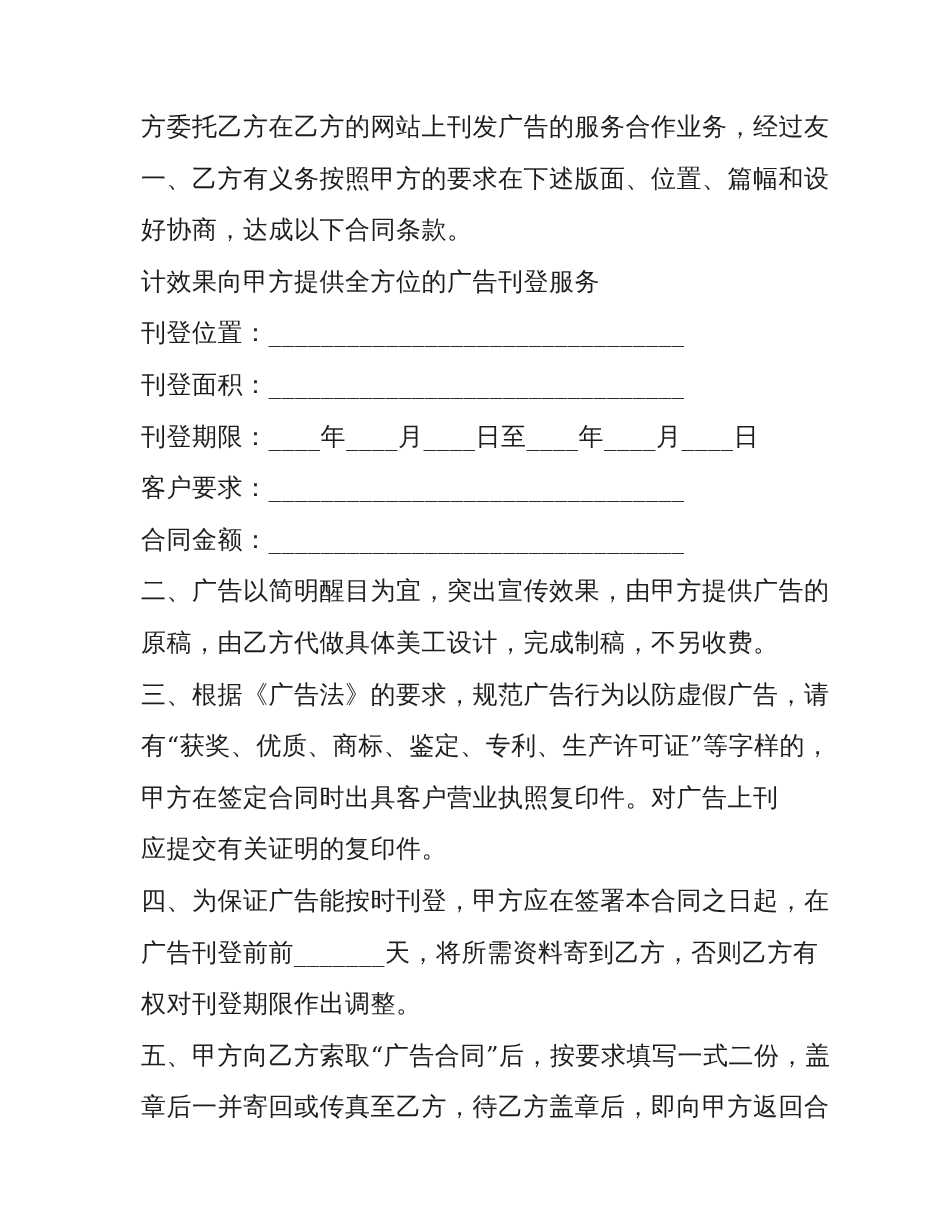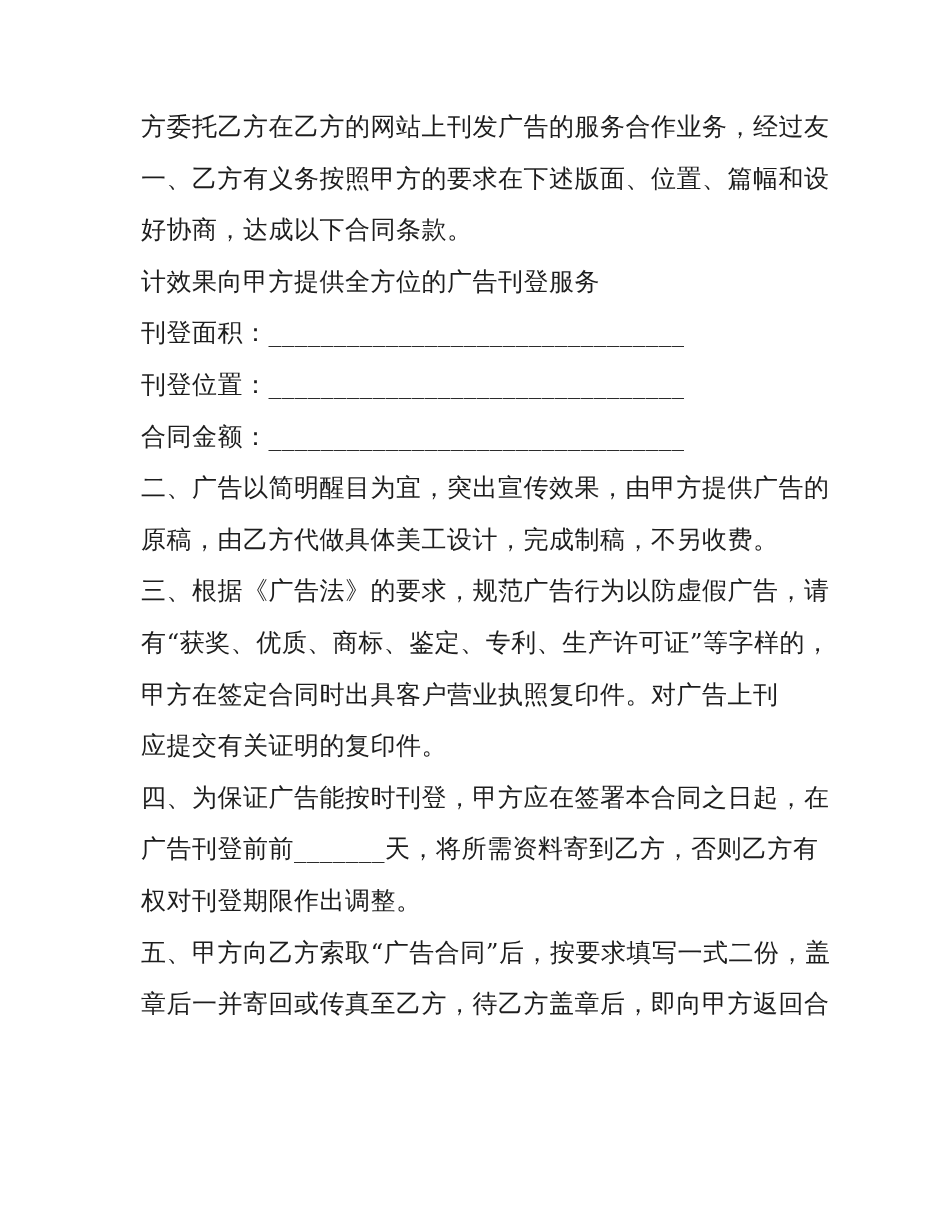--- a/index.html
+++ b/index.html
@@ -34,22 +34,24 @@
 </style>
 </head>
 <body>
 
 <div class="page">
   <div class="content">
     <div class="line">方委托乙方在乙方的网站上刊发广告的服务合作业务，经过友</div>
     <div class="line">一、乙方有义务按照甲方的要求在下述版面、位置、篇幅和设</div>
     <div class="line">好协商，达成以下合同条款。</div>
     <div class="line">计效果向甲方提供全方位的广告刊登服务</div>
+    <div class="line">刊登位置：________________________________</div>
     <div class="line">刊登面积：________________________________</div>
-    <div class="line">刊登位置：________________________________</div>
+    <div class="line">刊登期限：____年____月____日至____年____月____日</div>
+    <div class="line">客户要求：________________________________</div>
     <div class="line">合同金额：________________________________</div>
     <div class="line">二、广告以简明醒目为宜，突出宣传效果，由甲方提供广告的</div>
     <div class="line">原稿，由乙方代做具体美工设计，完成制稿，不另收费。</div>
     <div class="line">三、根据《广告法》的要求，规范广告行为以防虚假广告，请</div>
     <div class="line">有“获奖、优质、商标、鉴定、专利、生产许可证”等字样的，</div>
     <div class="line">甲方在签定合同时出具客户营业执照复印件。对广告上刊</div>
     <div class="line">应提交有关证明的复印件。</div>
     <div class="line">四、为保证广告能按时刊登，甲方应在签署本合同之日起，在</div>
     <div class="line">广告刊登前前_______天，将所需资料寄到乙方，否则乙方有</div>
     <div class="line">权对刊登期限作出调整。</div>

